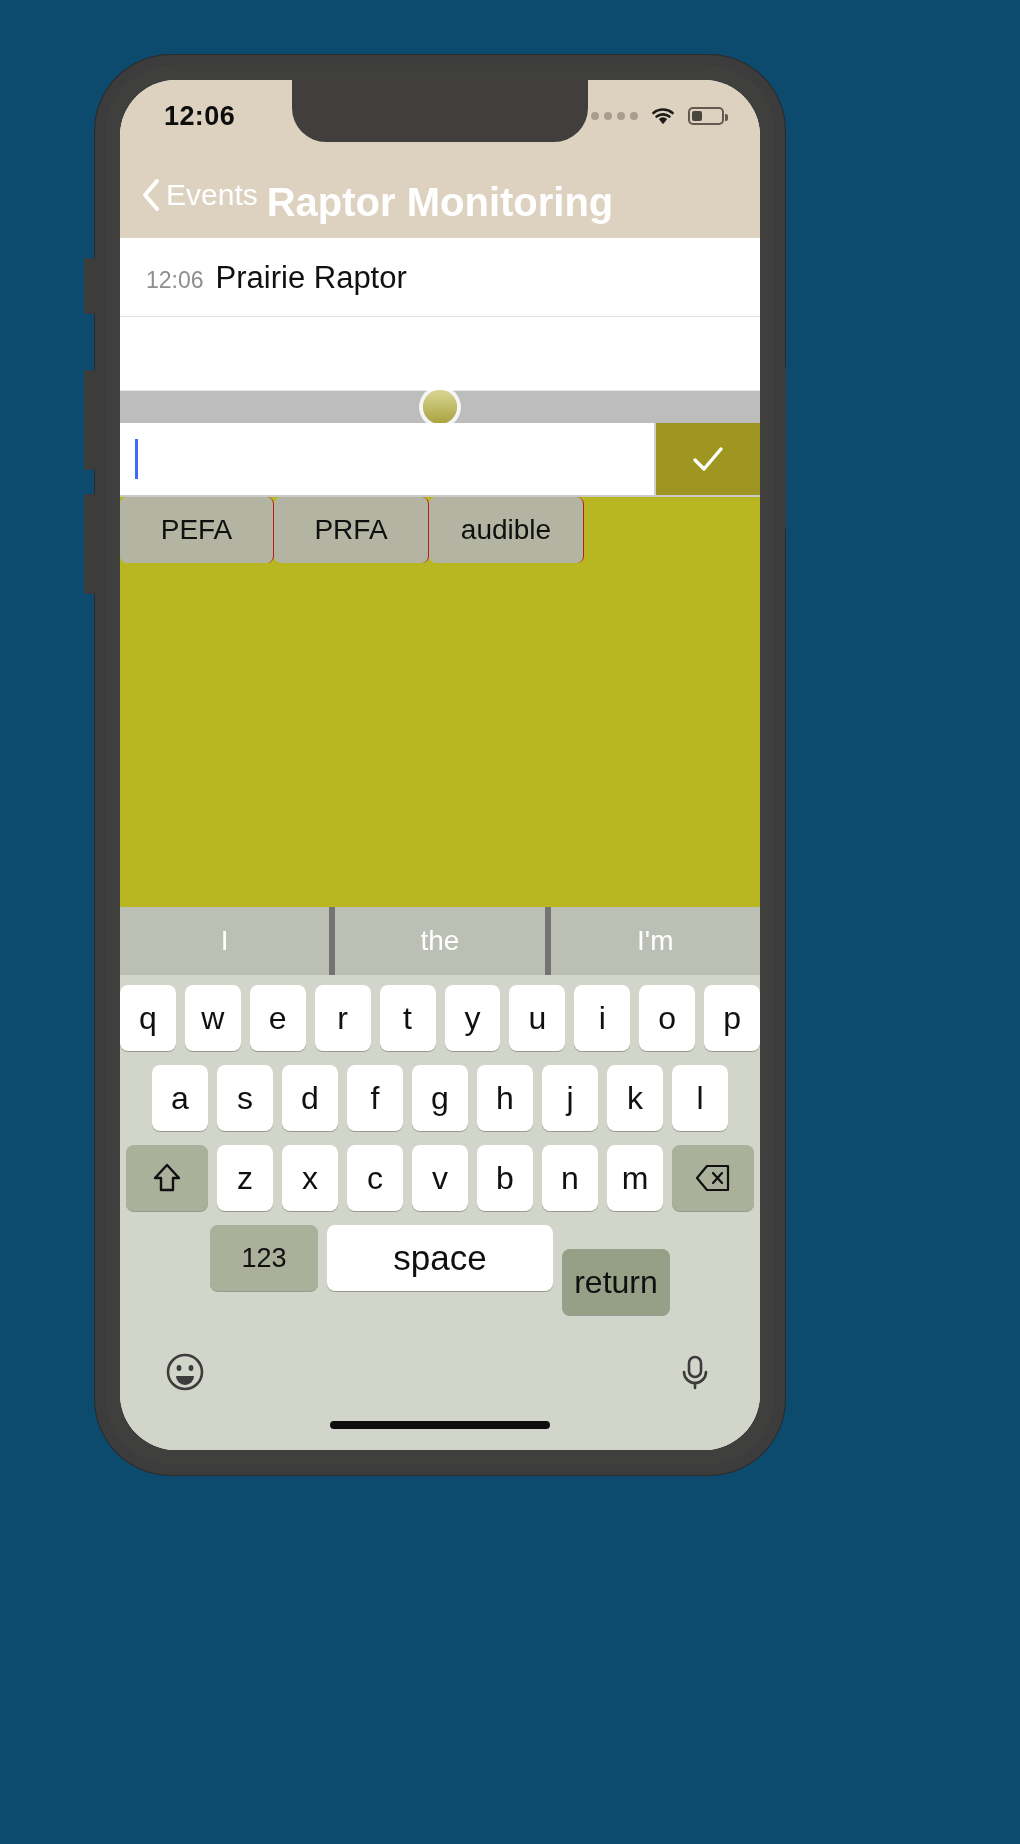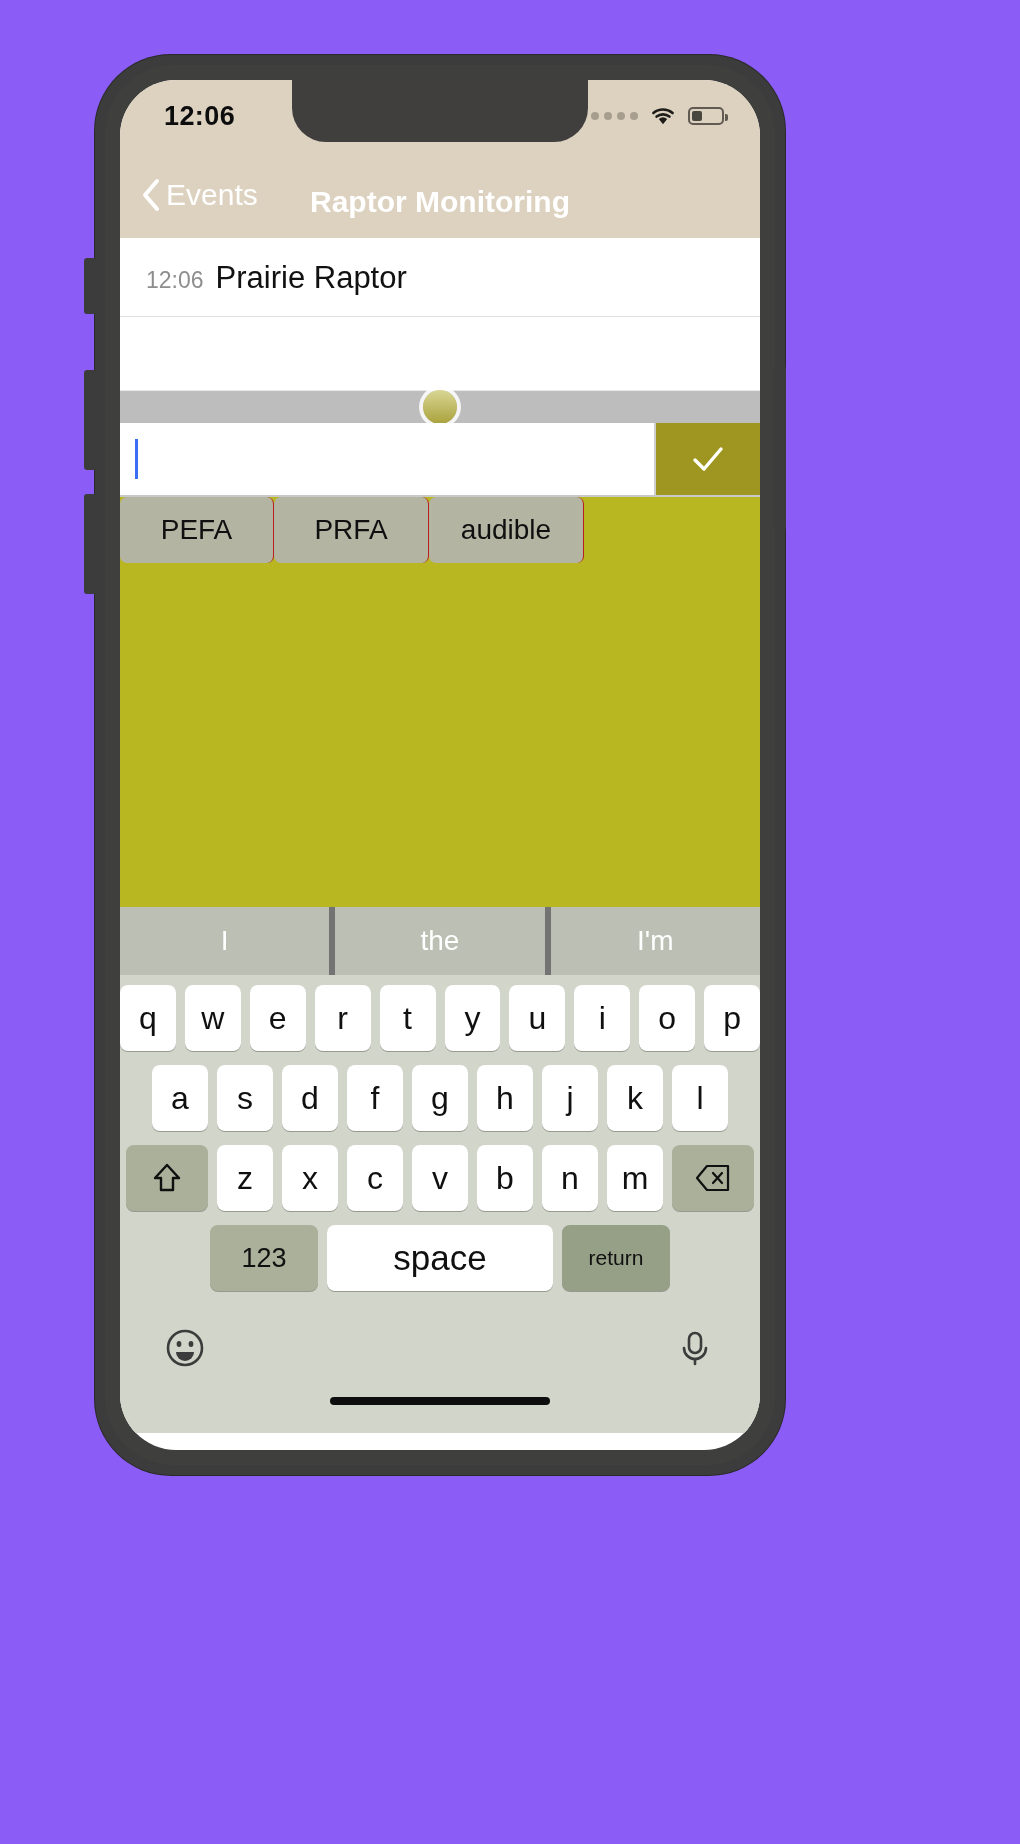--- a/index.html
+++ b/index.html
@@ -2,21 +2,21 @@
 <html><head>
 <meta charset="utf-8">
 <style>
   * { box-sizing: border-box; margin: 0; padding: 0; }
   html, body {
     width: 1020px; height: 1844px;
     background: #000;
     font-family: "Liberation Sans", sans-serif;
     overflow: hidden;
   }
-  #root { position: relative; width: 1020px; height: 1844px; background: #8b5cf6; }
+  #root { position: relative; width: 1020px; height: 1844px; background: #0c4a6e; }
 
   
   .phone-frame {
     position: absolute; left: 95px; top: 55px;
     width: 690px; height: 1420px;
     background: #3c3c3c;
     border-radius: 76px;
     box-shadow: 0 0 0 1px #2a2a2a;
   }
   .phone-inner-ring {
@@ -82,21 +82,21 @@
     display: flex; align-items: center; position: relative;
   }
   .nav-back {
     display: flex; align-items: center; gap: 4px;
     margin-left: 20px; cursor: pointer;
   }
   .chev { width: 22px; height: 34px; }
   .nav-back-label { font-size: 30px; color: #ffffff; }
   .nav-title {
     position: absolute; left: 50%; transform: translateX(-50%);
-    font-size: 30px; font-weight: bold; color: #ffffff;
+    font-size: 40px; font-weight: bold; color: #ffffff;
     white-space: nowrap;
     margin-top: 14px;
   }
 
   
   .notes { background: #fff; }
   .note-row {
     display: flex; align-items: baseline;
     padding: 22px 26px 20px 26px;
     border-bottom: 1px solid #e2e2e2;
@@ -184,21 +184,21 @@
     width: 56px; height: 66px;
     background: #ffffff; border-radius: 8px;
     display: flex; align-items: center; justify-content: center;
     font-size: 32px; color: #101010;
     box-shadow: 0 1px 0 rgba(0,0,0,.28);
     cursor: pointer;
   }
   .key.shift, .key.bksp { background: #aab09a; width: 82px; }
   .key.num { width: 108px; background: #aab09a; font-size: 27px; }
   .key.space { flex: 1; max-width: 226px; background: #ffffff; font-size: 35px; }
-  .key.ret { width: 108px; background: #95a086; color: #101010; font-size: 21px; }
+  .key.ret { width: 108px; background: #95a086; color: #101010; font-size: 32px; margin-top: 24px; }
   .shift-ic, .bksp-ic { width: 38px; height: 34px; }
 
   .kb-bottom {
     display: flex; align-items: center; justify-content: space-between;
     height: 86px; padding: 0 44px;
   }
   .emoji-ic, .mic-ic { width: 42px; height: 42px; cursor: pointer; }
 
   .home-indicator-wrap {
     height: 42px; background: #d2d5c9;

